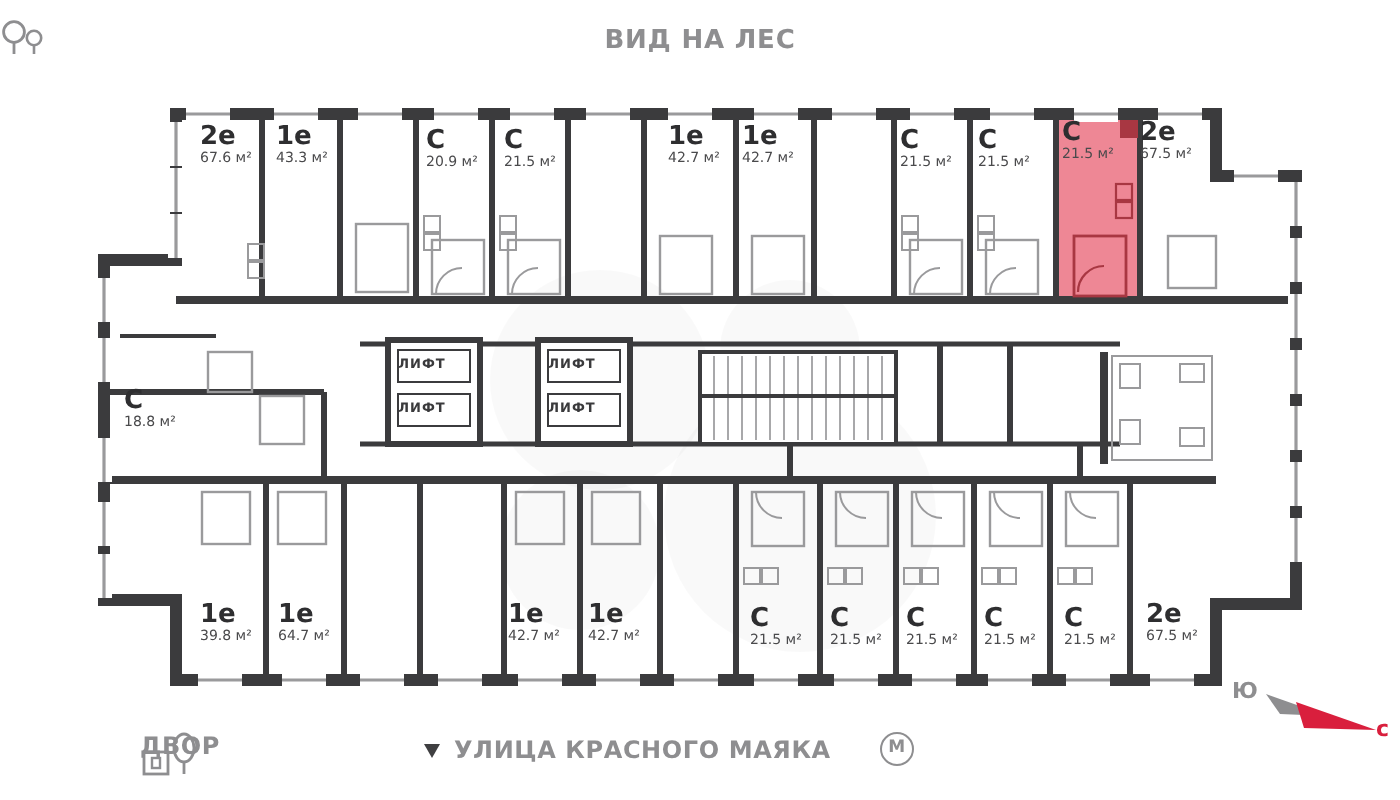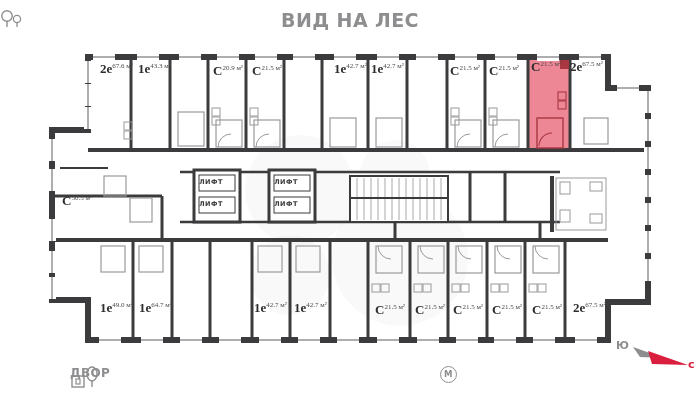--- a/index.html
+++ b/index.html
@@ -1,22 +1,22 @@
 <!DOCTYPE html>
 <html><head>
 <meta charset="utf-8">
 <style>
   html,body{margin:0;padding:0;background:#fff;}
   .stage{position:relative;width:700px;height:400px;background:#fff;overflow:hidden;
          font-family:"DejaVu Sans",sans-serif;}
   svg{position:absolute;left:0;top:0;}
   .hdr{position:absolute;left:0;top:9px;width:700px;text-align:center;}
   .hdr-inner{display:inline-flex;align-items:center;gap:7px;}
-  .hdr-title{font-size:19px;font-weight:700;color:#8e8e90;letter-spacing:.4px;}
-  .ulabel{position:absolute;display:flex;flex-direction:row;color:#2e2e30;font-family:Liberation Serif, serif;}
+  .hdr-title{font-size:13px;font-weight:700;color:#8e8e90;letter-spacing:.4px;}
+  .ulabel{position:absolute;display:flex;flex-direction:column;color:#2e2e30;}
   .utype{font-size:13px;font-weight:700;line-height:13px;}
   .uarea{font-size:7px;line-height:9px;color:#4a4a4c;white-space:nowrap;text-align:right;}
   .lift{position:absolute;width:24px;height:13px;text-align:center;font-size:6.5px;
         font-weight:700;color:#3a3a3c;line-height:13px;letter-spacing:.5px;}
   .legend{position:absolute;display:flex;align-items:center;gap:7px;
           font-size:12px;font-weight:700;color:#8e8e90;letter-spacing:.3px;}
   .tri-street{width:0;height:0;border-left:4.5px solid transparent;
               border-right:4.5px solid transparent;border-top:7px solid #3f3f41;}
   .metro-badge{width:15px;height:15px;border:1.6px solid #8e8e90;border-radius:50%;
                font-size:8.5px;line-height:15px;text-align:center;color:#8e8e90;}
@@ -286,25 +286,25 @@
       <div class="ulabel" style="left: 531px; top: 60px;">
         <span class="utype">С</span>
         <span class="uarea">21.5 м²</span>
       </div>
       <div class="ulabel" style="left: 570px; top: 60px;">
         <span class="utype">2е</span>
         <span class="uarea">67.5 м²</span>
       </div>
       <div class="ulabel" style="left: 62px; top: 194px;">
         <span class="utype">С</span>
-        <span class="uarea">50.5 м²</span>
+        <span class="uarea">18.8 м²</span>
       </div>
       <div class="ulabel" style="left: 100px; top: 301px;">
         <span class="utype">1е</span>
-        <span class="uarea">49.0 м²</span>
+        <span class="uarea">39.8 м²</span>
       </div>
       <div class="ulabel" style="left: 139px; top: 301px;">
         <span class="utype">1е</span>
         <span class="uarea">64.7 м²</span>
       </div>
       <div class="ulabel" style="left: 254px; top: 301px;">
         <span class="utype">1е</span>
         <span class="uarea">42.7 м²</span>
       </div>
       <div class="ulabel" style="left: 294px; top: 301px;">
@@ -344,20 +344,24 @@
   <div class="legend" style="left:70px;top:366px;">
     <svg width="32" height="24" viewBox="0 0 32 24">
       <rect x="2" y="10" width="12" height="11" fill="none" stroke="#8e8e90" stroke-width="1.4"></rect>
       <rect x="6" y="13" width="4" height="5" fill="none" stroke="#8e8e90" stroke-width="1.2"></rect>
       <ellipse cx="22" cy="8" rx="5" ry="7" fill="none" stroke="#8e8e90" stroke-width="1.4"></ellipse>
       <line x1="22" y1="15" x2="22" y2="21" stroke="#8e8e90" stroke-width="1.4"></line>
     </svg>
     <span>ДВОР</span>
   </div>
 
+  <div class="legend" style="left:212px;top:368px;">
+    <span class="tri-street"></span>
+    <span>УЛИЦА КРАСНОГО МАЯКА</span>
+  </div>
 
   <div class="legend" style="left:440px;top:366px;">
     <span class="metro-badge">М</span>
   </div>
 
   <div class="compass-s">Ю</div>
   <div class="compass-n">с</div>
 
 </div>
 

